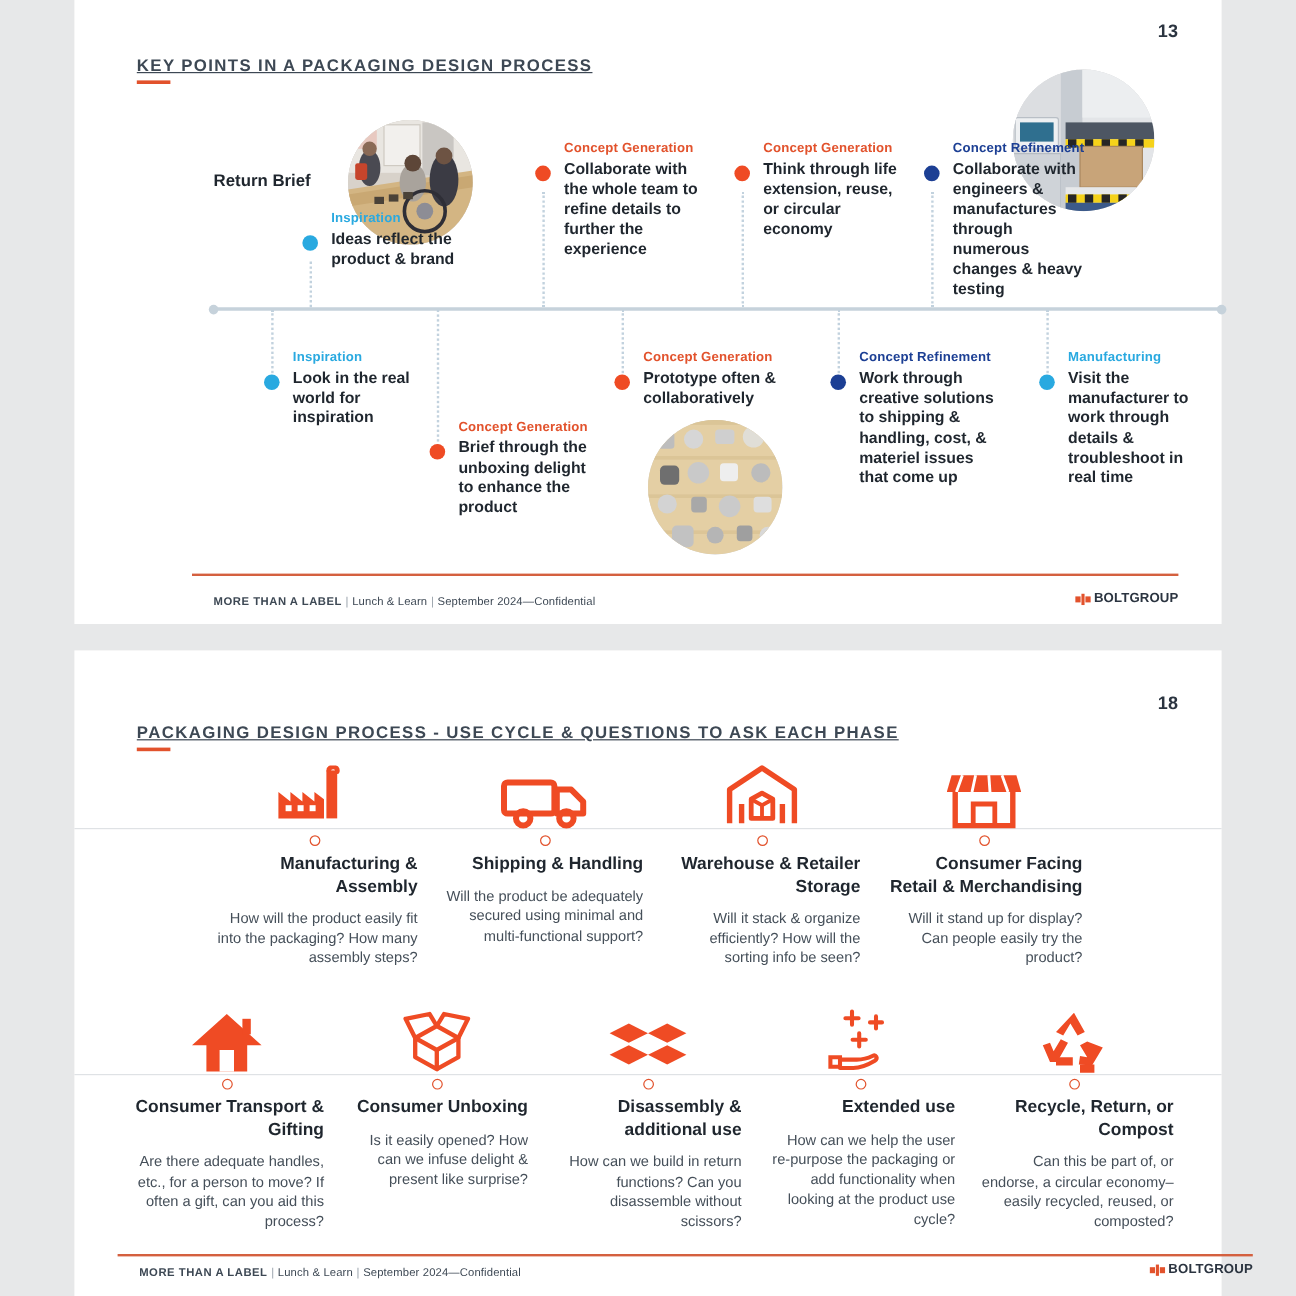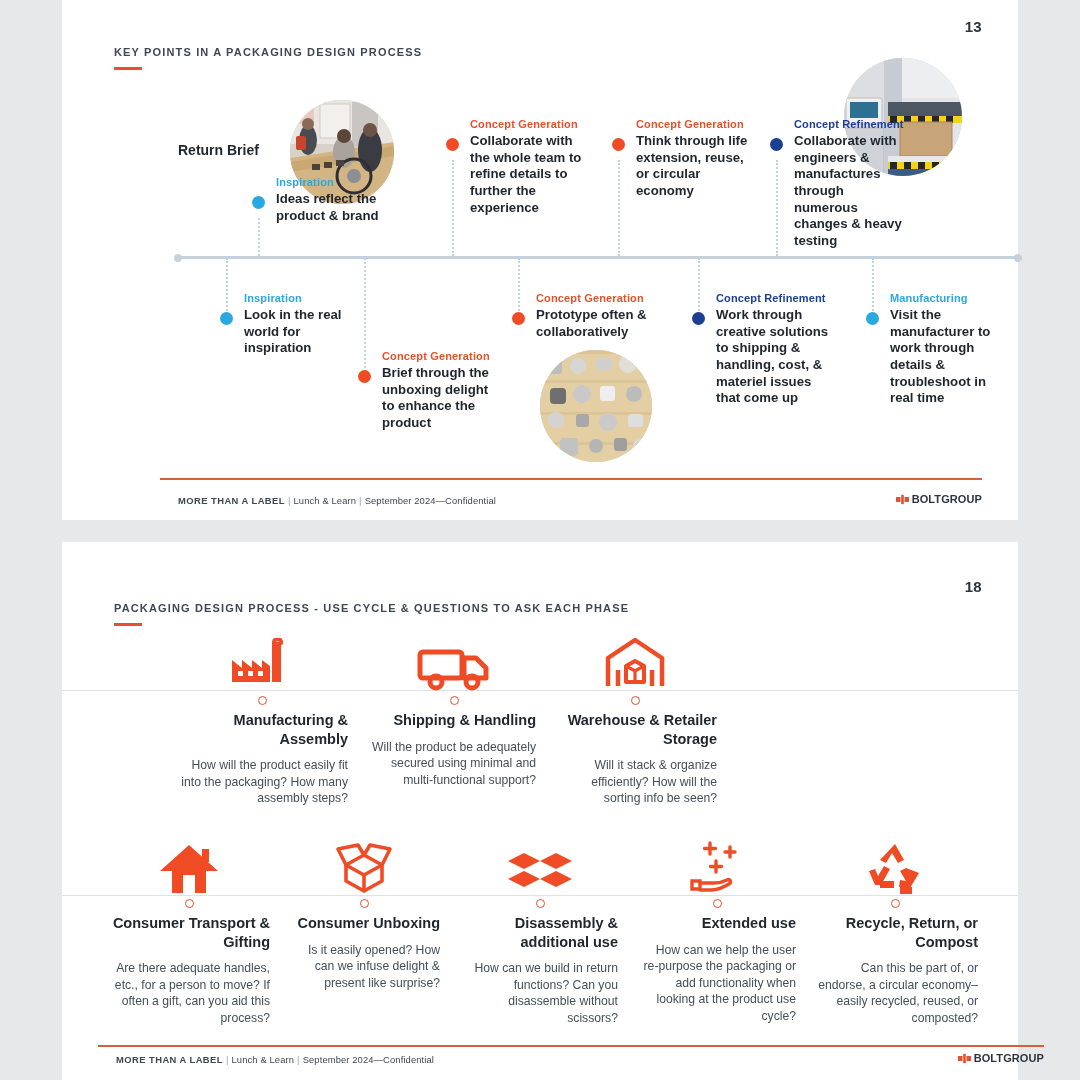--- a/index.html
+++ b/index.html
@@ -25,23 +25,24 @@
     right: 36px;
     font-weight: bold;
     font-size: 15px;
     color: #2b3440;
     letter-spacing: .3px;
   }
 
   .slide-title {
     position: absolute;
     font-weight: bold;
-    font-size: 11px;
+    font-size: 14px;
     letter-spacing: 1.15px;
     color: #3d4854;
+    text-decoration: underline;
   }
   .title-rule {
     position: absolute;
     width: 28px; height: 3px;
     background: #e2522c;
   }
 
   
   .axis {
     position: absolute;
@@ -436,20 +437,35 @@
         <path d="M14 50 V34 M48 50 V34" stroke="#ef4b24" stroke-width="4.5"></path>
         <path d="M22 46 V30 l9-5 9 5 v16 Z" fill="none" stroke="#ef4b24" stroke-width="4" stroke-linejoin="round"></path>
         <path d="M22 30 l9 5 9-5 M31 35 v11" stroke="#ef4b24" stroke-width="3.2" fill="none"></path>
       </svg>
     </div>
     <div class="marker"></div>
     <div class="p-title">Warehouse &amp; Retailer Storage</div>
     <div class="p-q">Will it stack &amp; organize efficiently? How will the sorting info be seen?</div>
   </div>
 
+  <div class="phase" style="left:738px; top:630px; width:164px;">
+    <div class="icon-wrap">
+      <svg width="62" height="52" viewBox="0 0 62 52">
+        <path d="M4 6 h54 l4 14 H0 Z" fill="#ef4b24"></path>
+        <g stroke="#ffffff" stroke-width="2.4">
+          <path d="M13 6 l-5 14 M24 6 l-3 14 M35 6 l1 14 M46 6 l5 14"></path>
+        </g>
+        <path d="M7 20 V48 H55 V20" fill="none" stroke="#ef4b24" stroke-width="4.5"></path>
+        <path d="M22 48 V30 h18 v18" fill="none" stroke="#ef4b24" stroke-width="4"></path>
+      </svg>
+    </div>
+    <div class="marker"></div>
+    <div class="p-title">Consumer Facing Retail &amp; Merchandising</div>
+    <div class="p-q">Will it stand up for display? Can people easily try the product?</div>
+  </div>
 
   <div class="phase" style="left:108px; top:833px; width:162px;">
     <div class="icon-wrap">
       <svg width="62" height="54" viewBox="0 0 62 54">
         <path d="M31 4 L60 30 H48 V52 H14 V30 H2 Z" fill="#ef4b24"></path>
         <rect x="44" y="8" width="7" height="13" fill="#ef4b24"></rect>
         <rect x="25" y="34" width="12" height="18" fill="#ffffff"></rect>
       </svg>
     </div>
     <div class="marker"></div>

